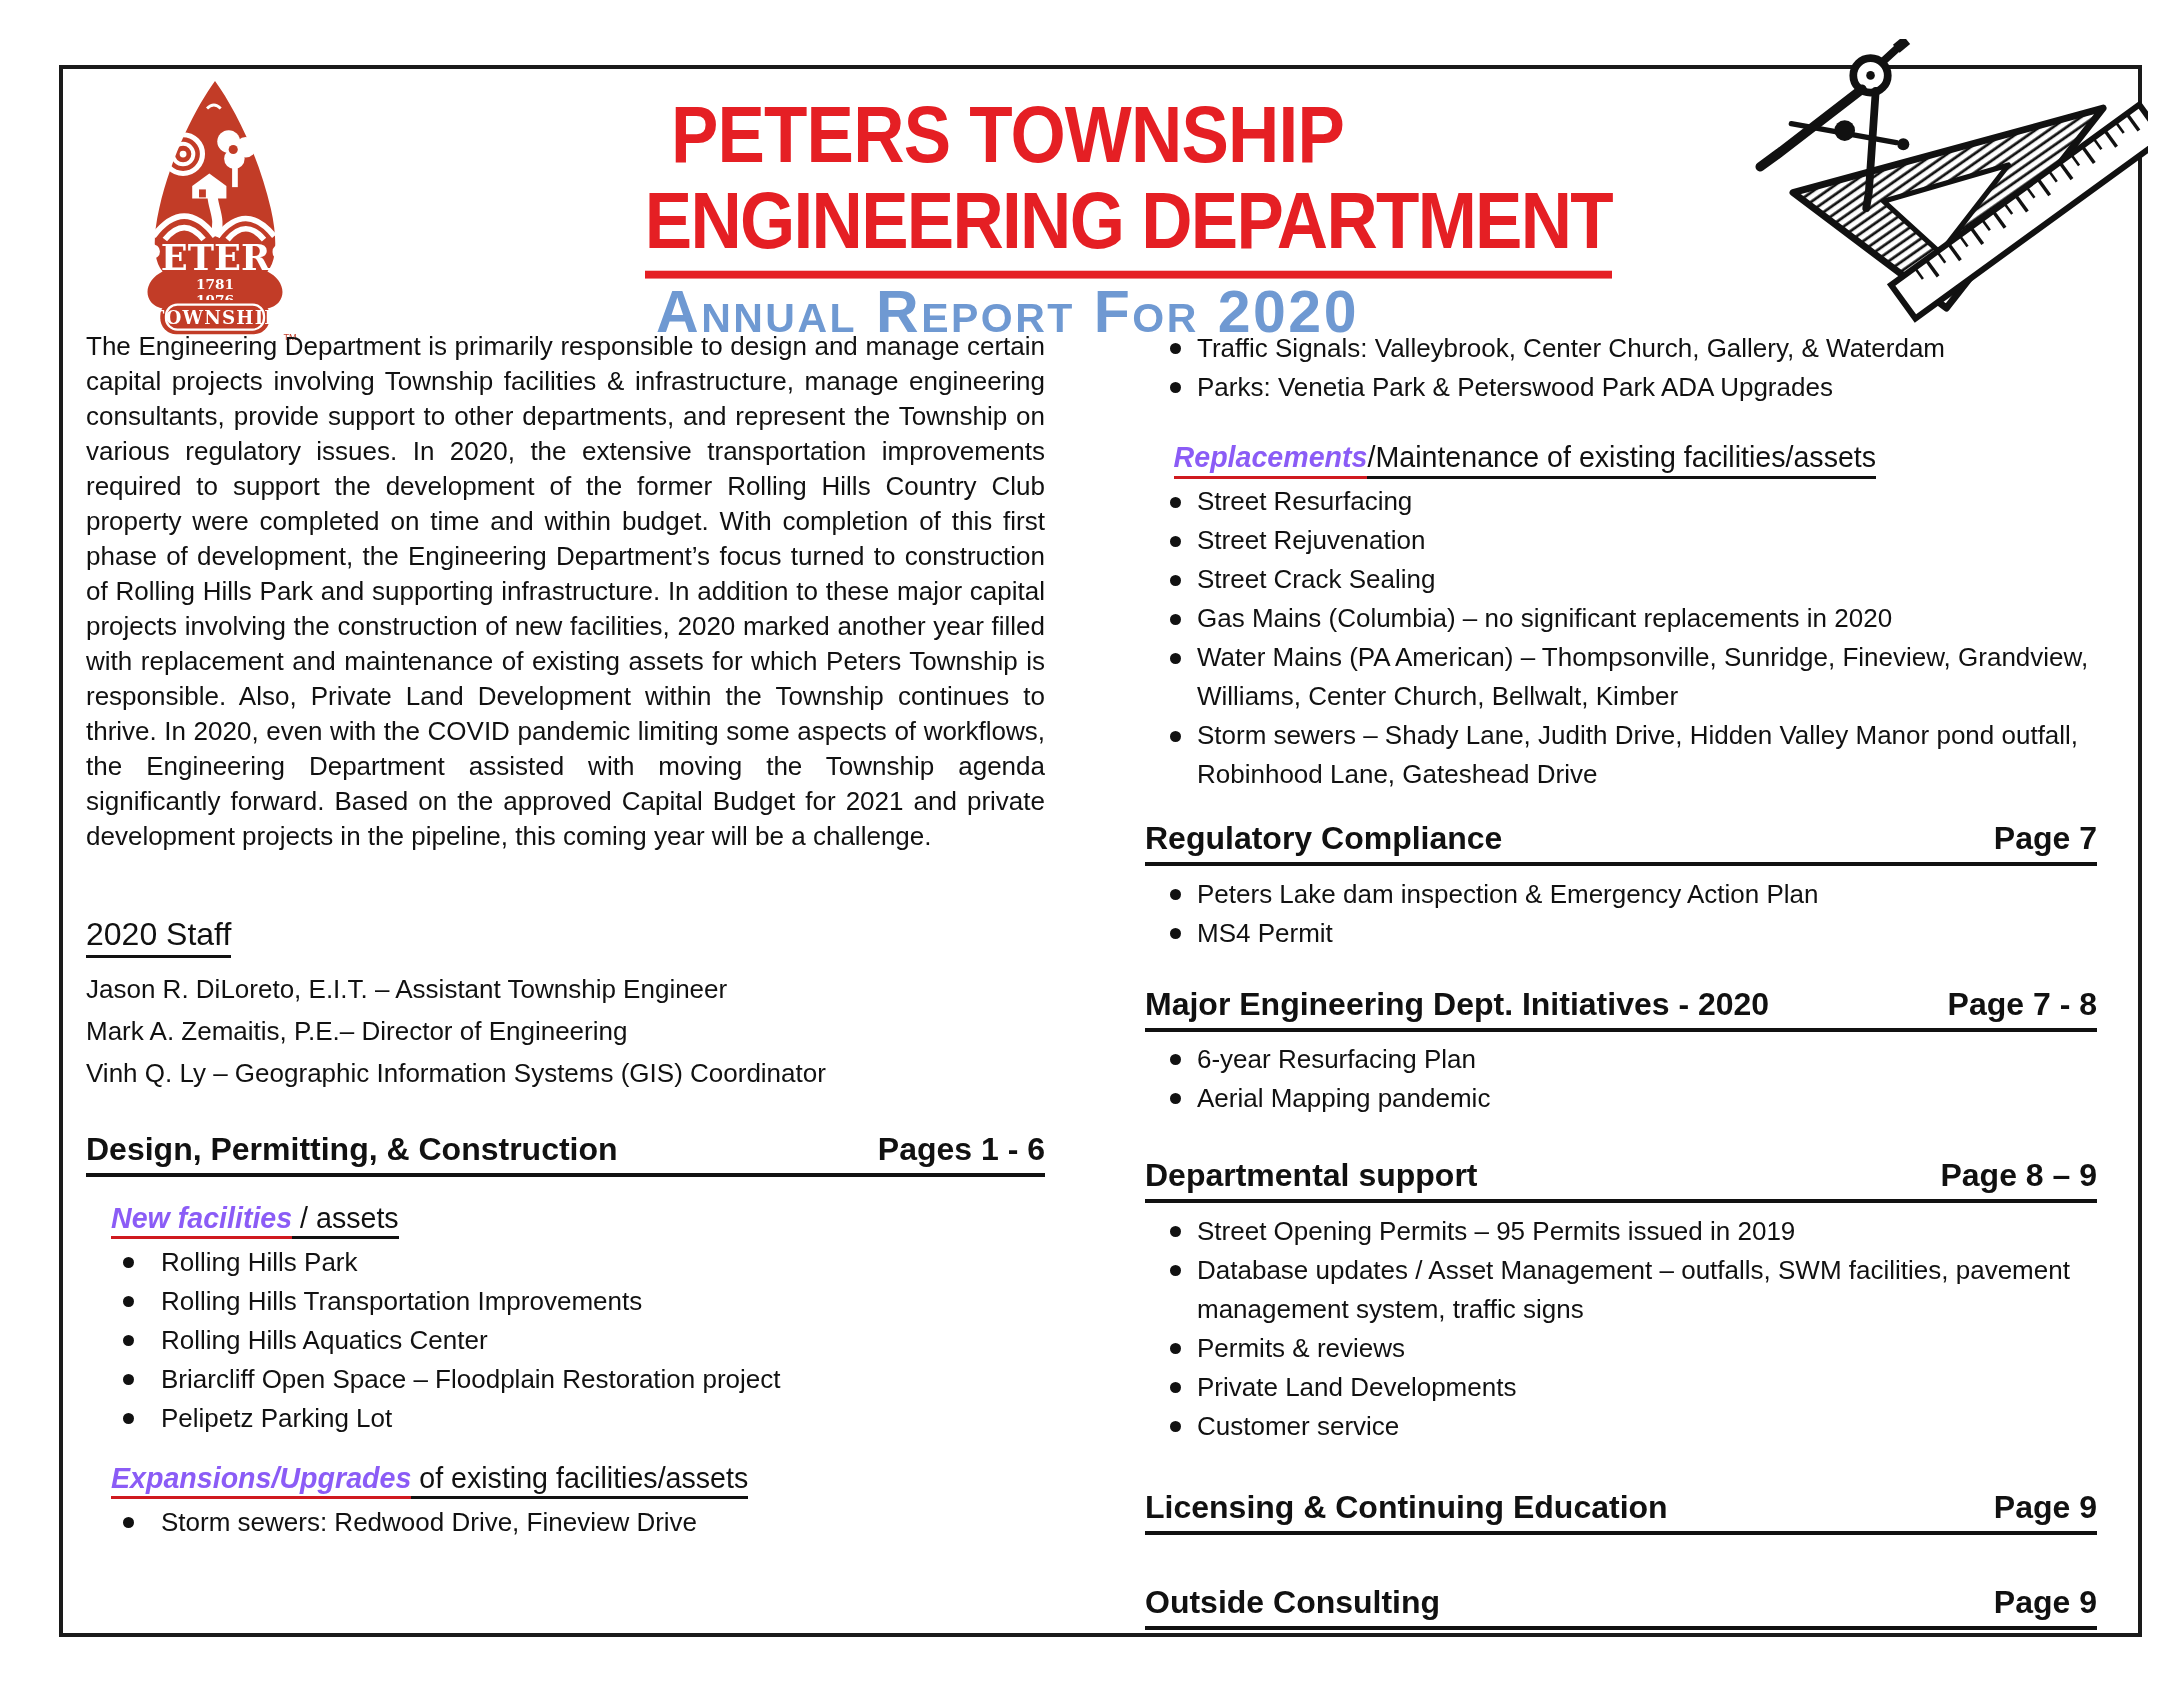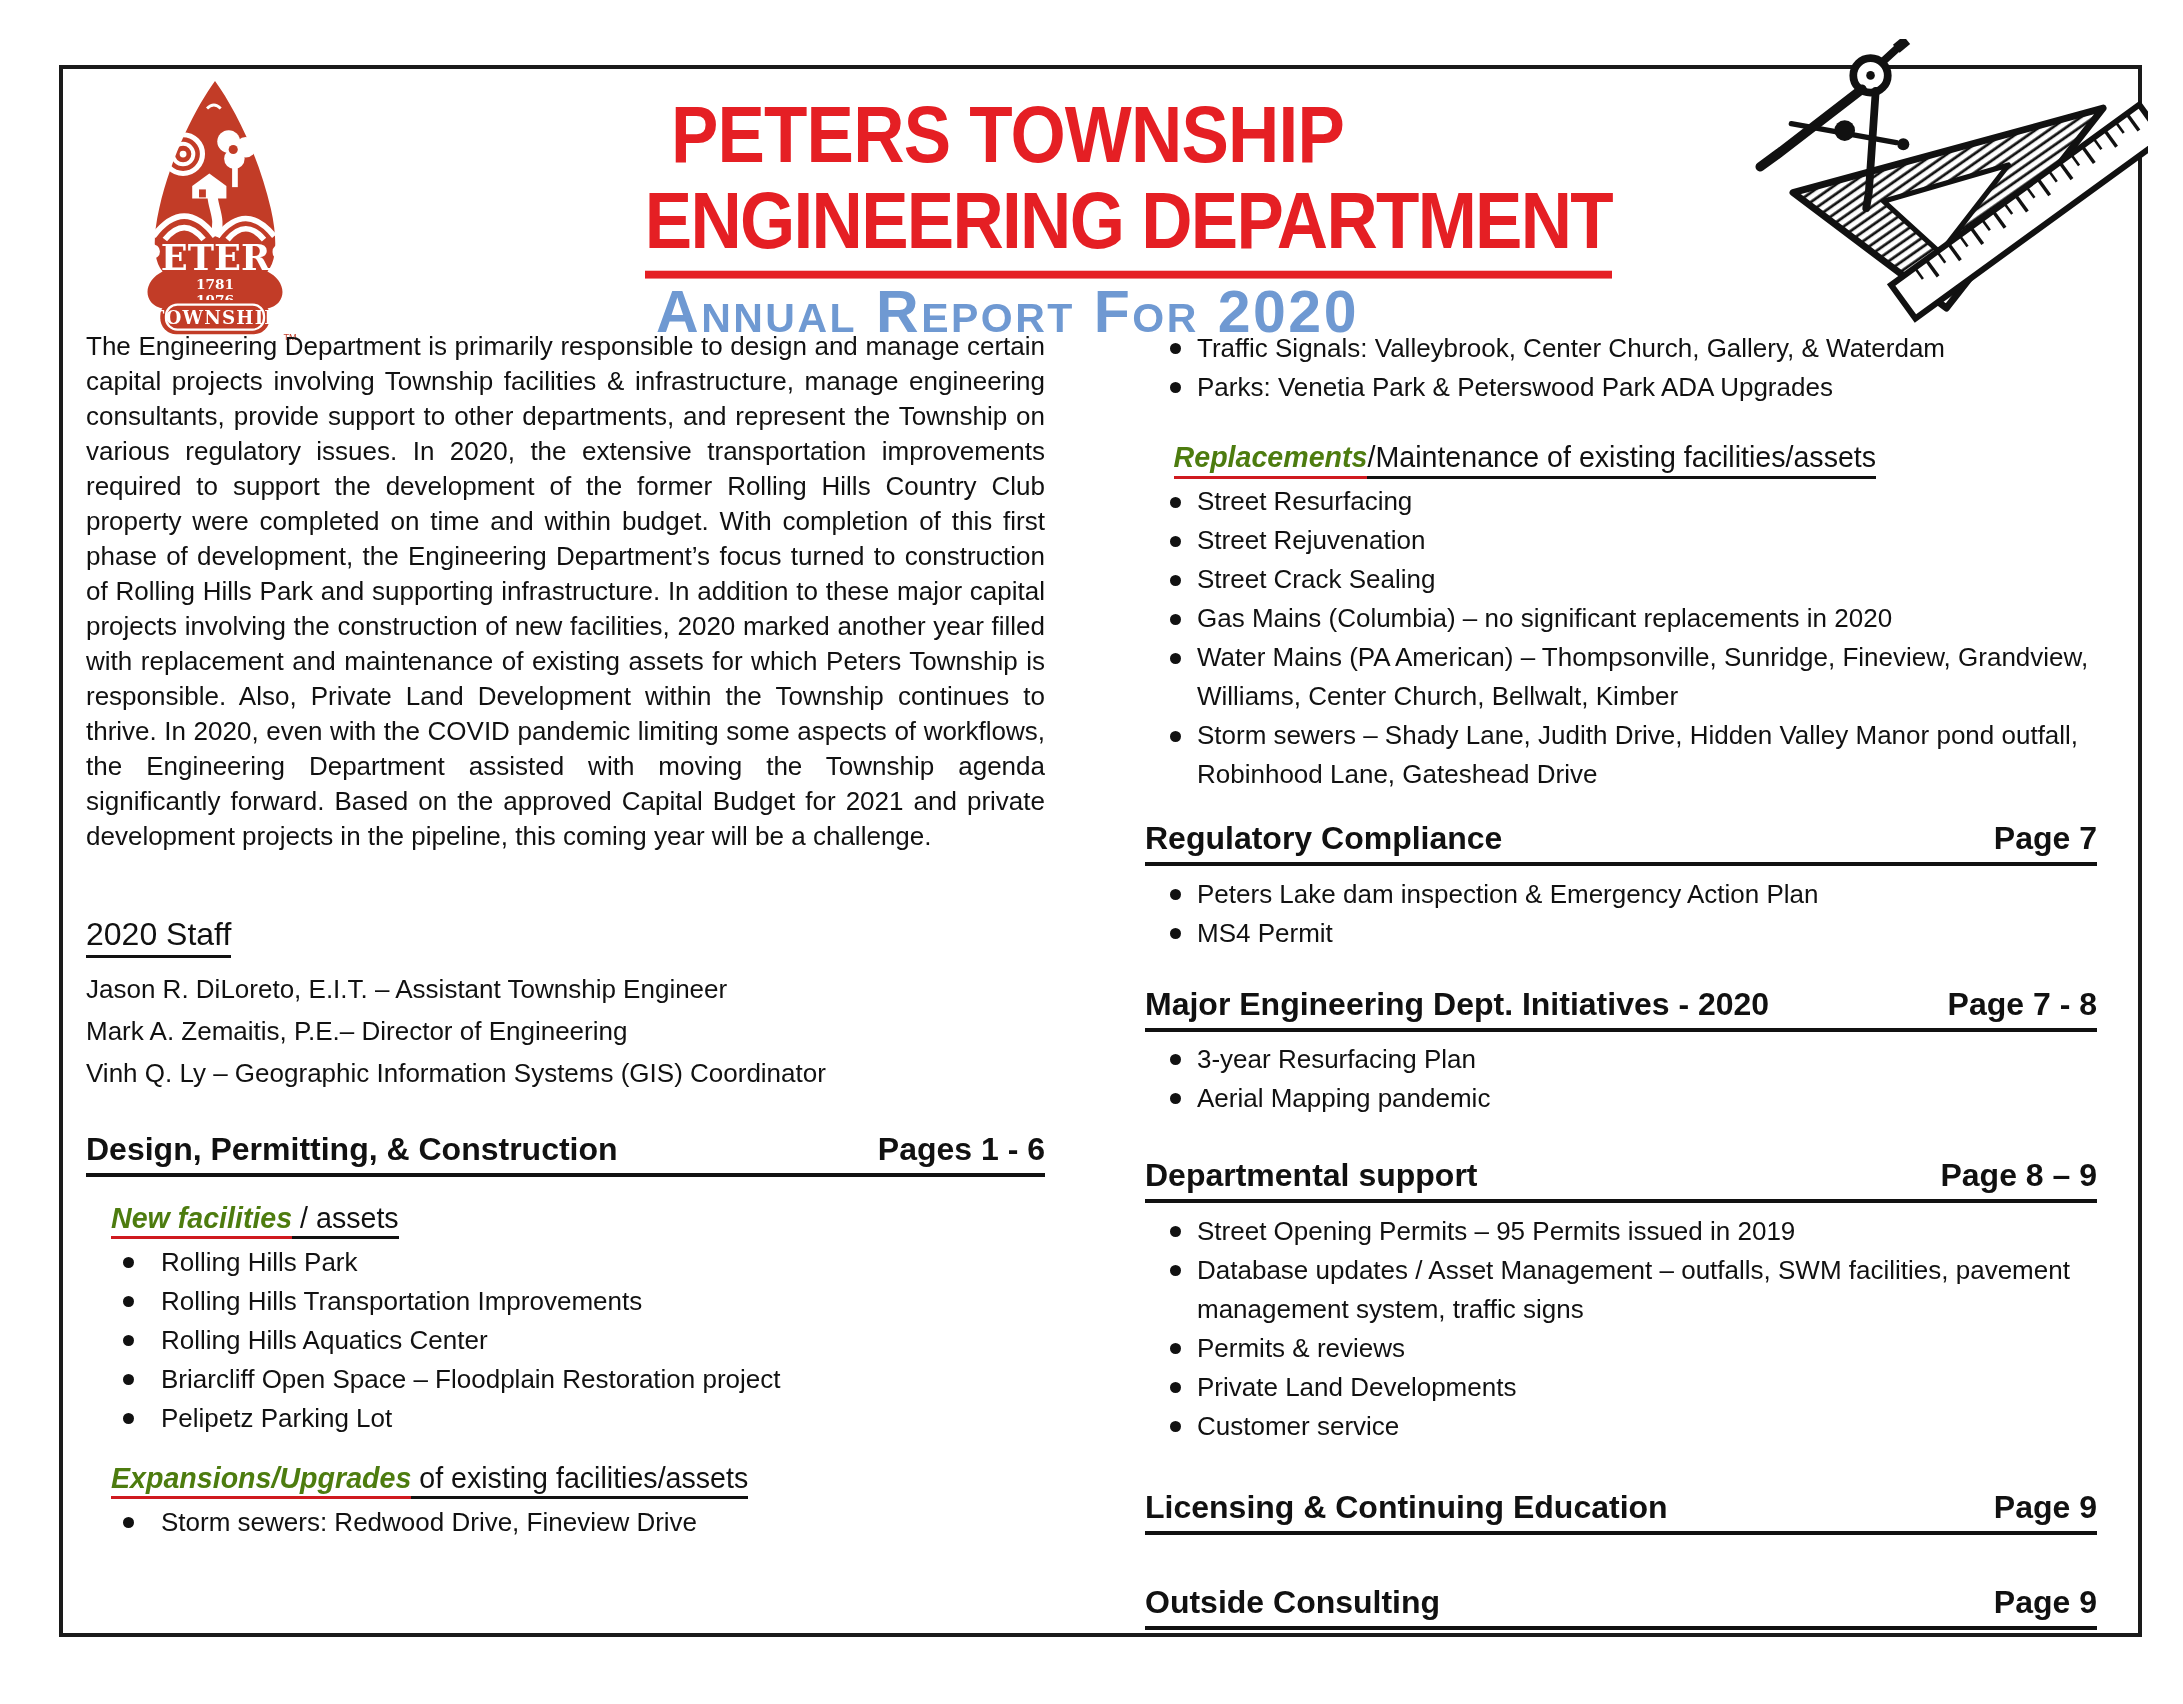--- a/index.html
+++ b/index.html
@@ -62,21 +62,21 @@
   .mt-initiatives{margin-top:33px;}
   .mt-departmental{margin-top:39px;}
   .mt-licensing{margin-top:43px;}
   .mt-outside{margin-top:49px;}
   .subhead{
     font-size:28.6px;margin-top:25px;
   }
   .col-left .subhead{margin-left:25px;}
   .col-right .subhead{margin-left:28.6px;}
   .subhead .red-part{
-    color:#4d7c0f;font-style:italic;font-weight:bold;
+    color:#8b5cf6;font-style:italic;font-weight:bold;
     border-bottom:3.4px solid #cf1a1f;padding-bottom:2.5px;
   }
   .subhead .black-part{
     border-bottom:3.4px solid var(--ink);padding-bottom:2.5px;
   }
   ul.bullets{list-style:none;margin:8.4px 0 0 0;padding:0;}
   ul.bullets li{
     position:relative;font-size:26px;line-height:39px;
   }
   .col-left ul.bullets li{padding-left:75px;}
@@ -246,21 +246,21 @@
   <ul class="bullets">
     <li>Peters Lake dam inspection &amp; Emergency Action Plan</li>
     <li>MS4 Permit</li>
   </ul>
 
   <div class="section-heading mt-initiatives">
     <span>Major Engineering  Dept. Initiatives - 2020</span>
     <span>Page 7 - 8</span>
   </div>
   <ul class="bullets">
-    <li>3-year Resurfacing Plan</li>
+    <li>6-year Resurfacing Plan</li>
     <li>Aerial Mapping pandemic</li>
   </ul>
 
   <div class="section-heading mt-departmental">
     <span>Departmental support</span>
     <span>Page 8 – 9</span>
   </div>
   <ul class="bullets">
     <li>Street Opening Permits – 95 Permits issued in 2019</li>
     <li>Database updates  / Asset Management – outfalls, SWM facilities, pavement management system, traffic signs</li>

